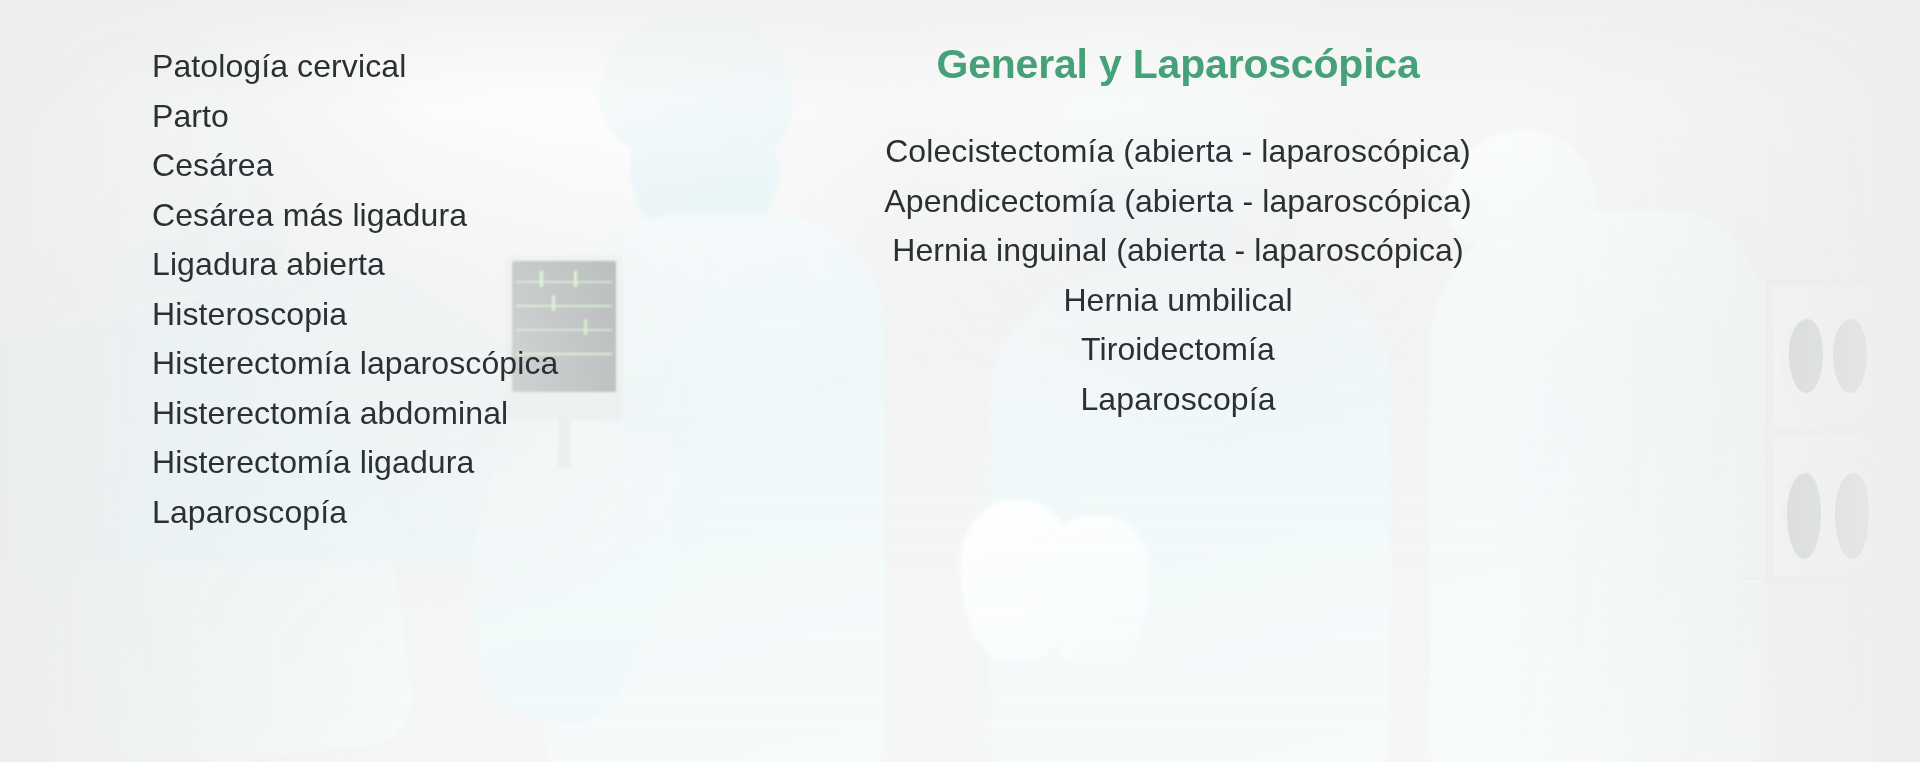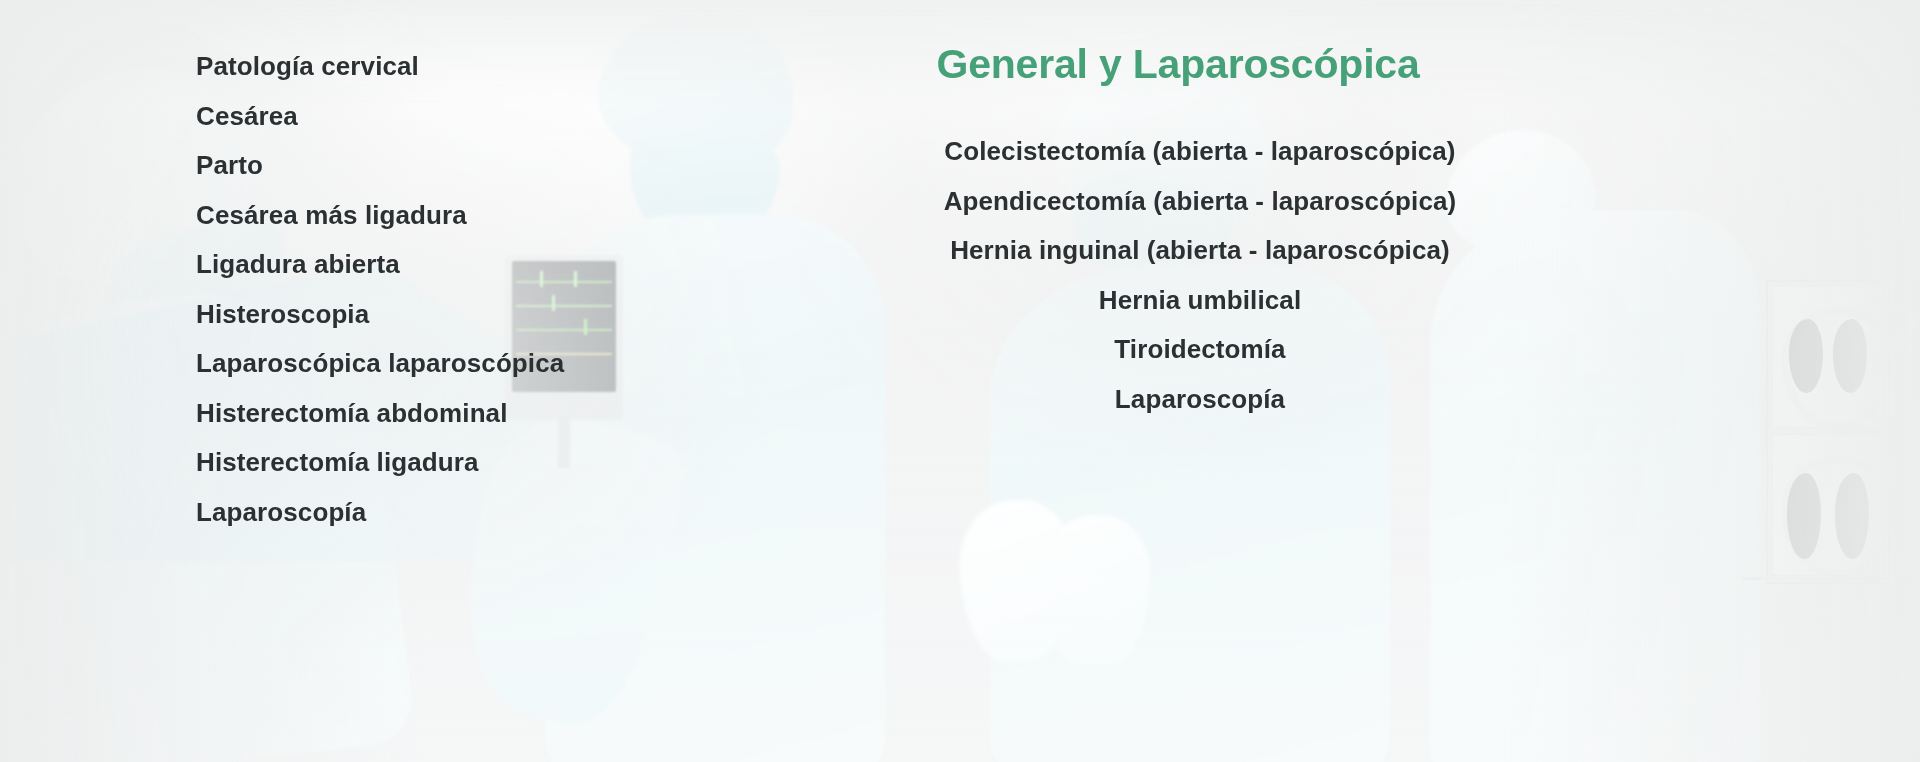--- a/index.html
+++ b/index.html
@@ -284,26 +284,25 @@
 
   .proc-list {
     list-style: none;
     margin: 0;
     padding: 0;
   }
   .col-left  .proc-list { margin-top: 42px; }
   .col-right .proc-list { margin-top: 42px; }
 
   .proc-item {
-    font-size: 26px;
-    font-weight: 700;
+    font-size: 32px;
+    font-weight: 400;
     line-height: 49.5px;
     white-space: nowrap;
     letter-spacing: .1px;
-    margin-left: 44px;
   }
 </style>
 </head>
 <body>
 
 <div class="stage" style="background-color: rgb(233, 234, 234);">
 
   <div class="bg">
     <div class="bg-base"></div>
 
@@ -369,26 +368,26 @@
     <div class="bg-wash"></div>
     <div class="bg-vignette"></div>
     <div class="text-scrim"></div>
   </div>
 
   <div class="content">
 
     <section class="col col-left">
       <ul class="proc-list">
         <li class="proc-item" style="color: rgb(43, 48, 51);">Patología cervical</li>
+        <li class="proc-item" style="color: rgb(43, 48, 51);">Parto</li>
         <li class="proc-item" style="color: rgb(43, 48, 51);">Cesárea</li>
-        <li class="proc-item" style="color: rgb(43, 48, 51);">Parto</li>
         <li class="proc-item" style="color: rgb(43, 48, 51);">Cesárea más ligadura</li>
         <li class="proc-item" style="color: rgb(43, 48, 51);">Ligadura abierta</li>
         <li class="proc-item" style="color: rgb(43, 48, 51);">Histeroscopia</li>
-        <li class="proc-item" style="color: rgb(43, 48, 51);">Laparoscópica laparoscópica</li>
+        <li class="proc-item" style="color: rgb(43, 48, 51);">Histerectomía laparoscópica</li>
         <li class="proc-item" style="color: rgb(43, 48, 51);">Histerectomía abdominal</li>
         <li class="proc-item" style="color: rgb(43, 48, 51);">Histerectomía ligadura</li>
         <li class="proc-item" style="color: rgb(43, 48, 51);">Laparoscopía</li>
       </ul>
     </section>
 
     <section class="col col-right">
       <h2 class="col-title" style="color: rgb(70, 161, 121);">General y Laparoscópica</h2>
       <ul class="proc-list">
         <li class="proc-item" style="color: rgb(43, 48, 51);">Colecistectomía (abierta - laparoscópica)</li>

